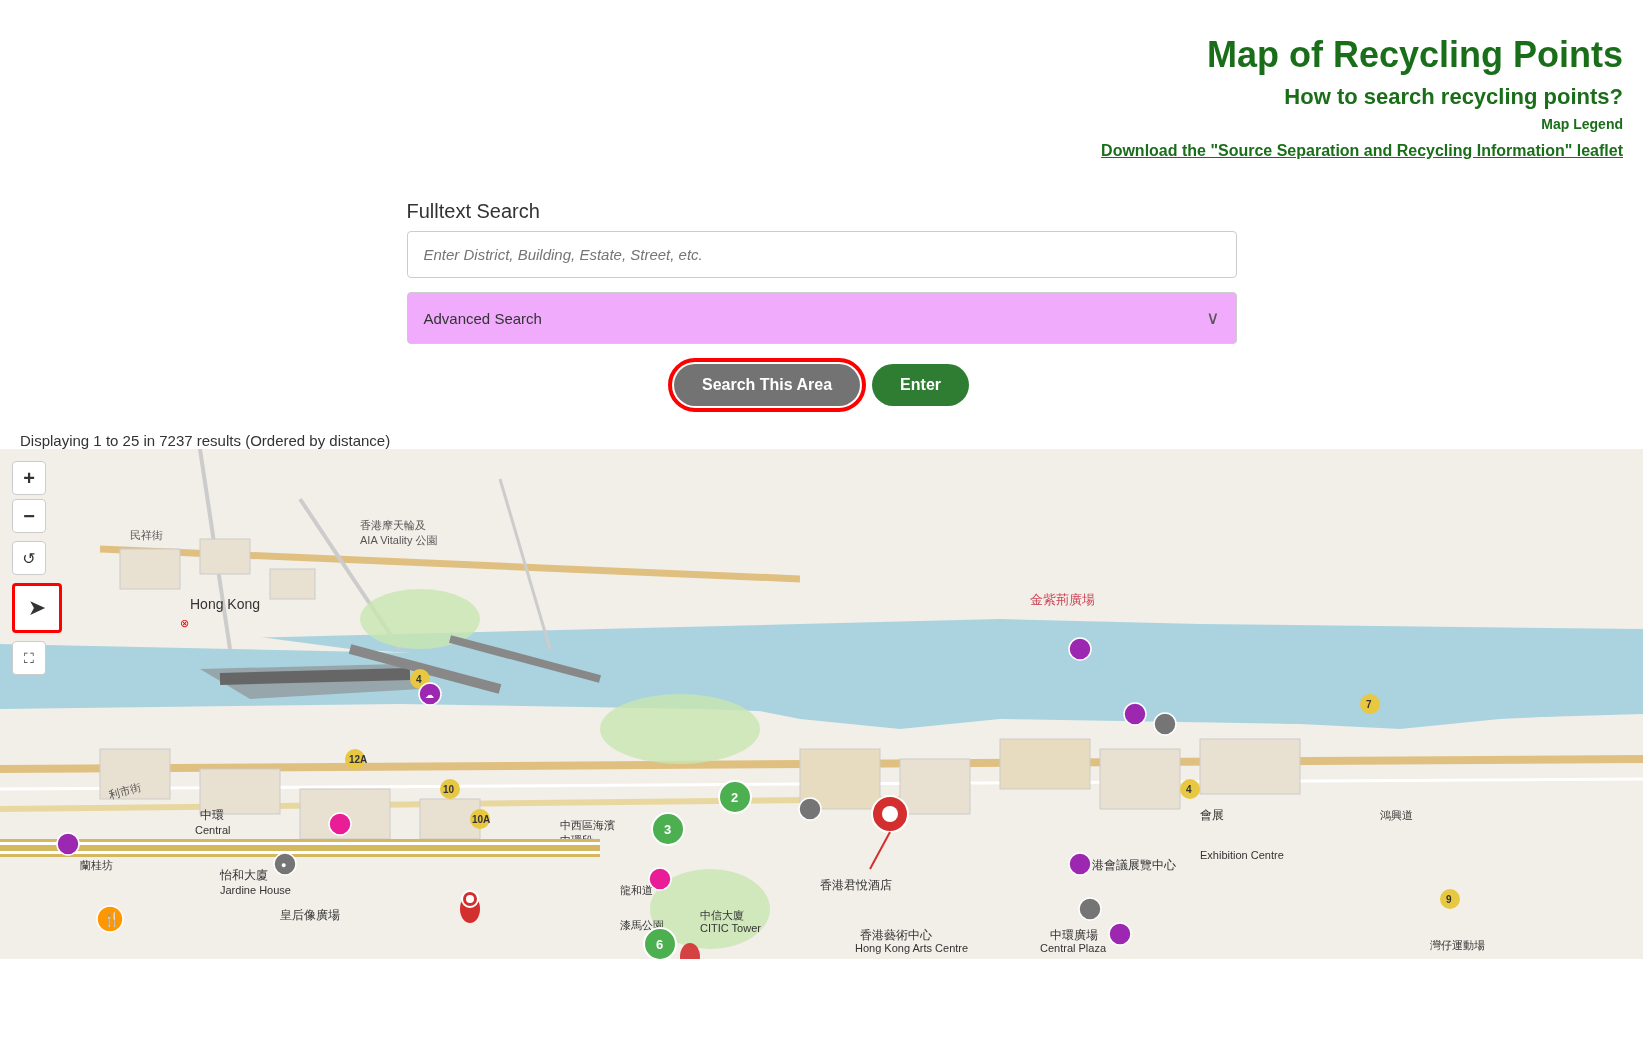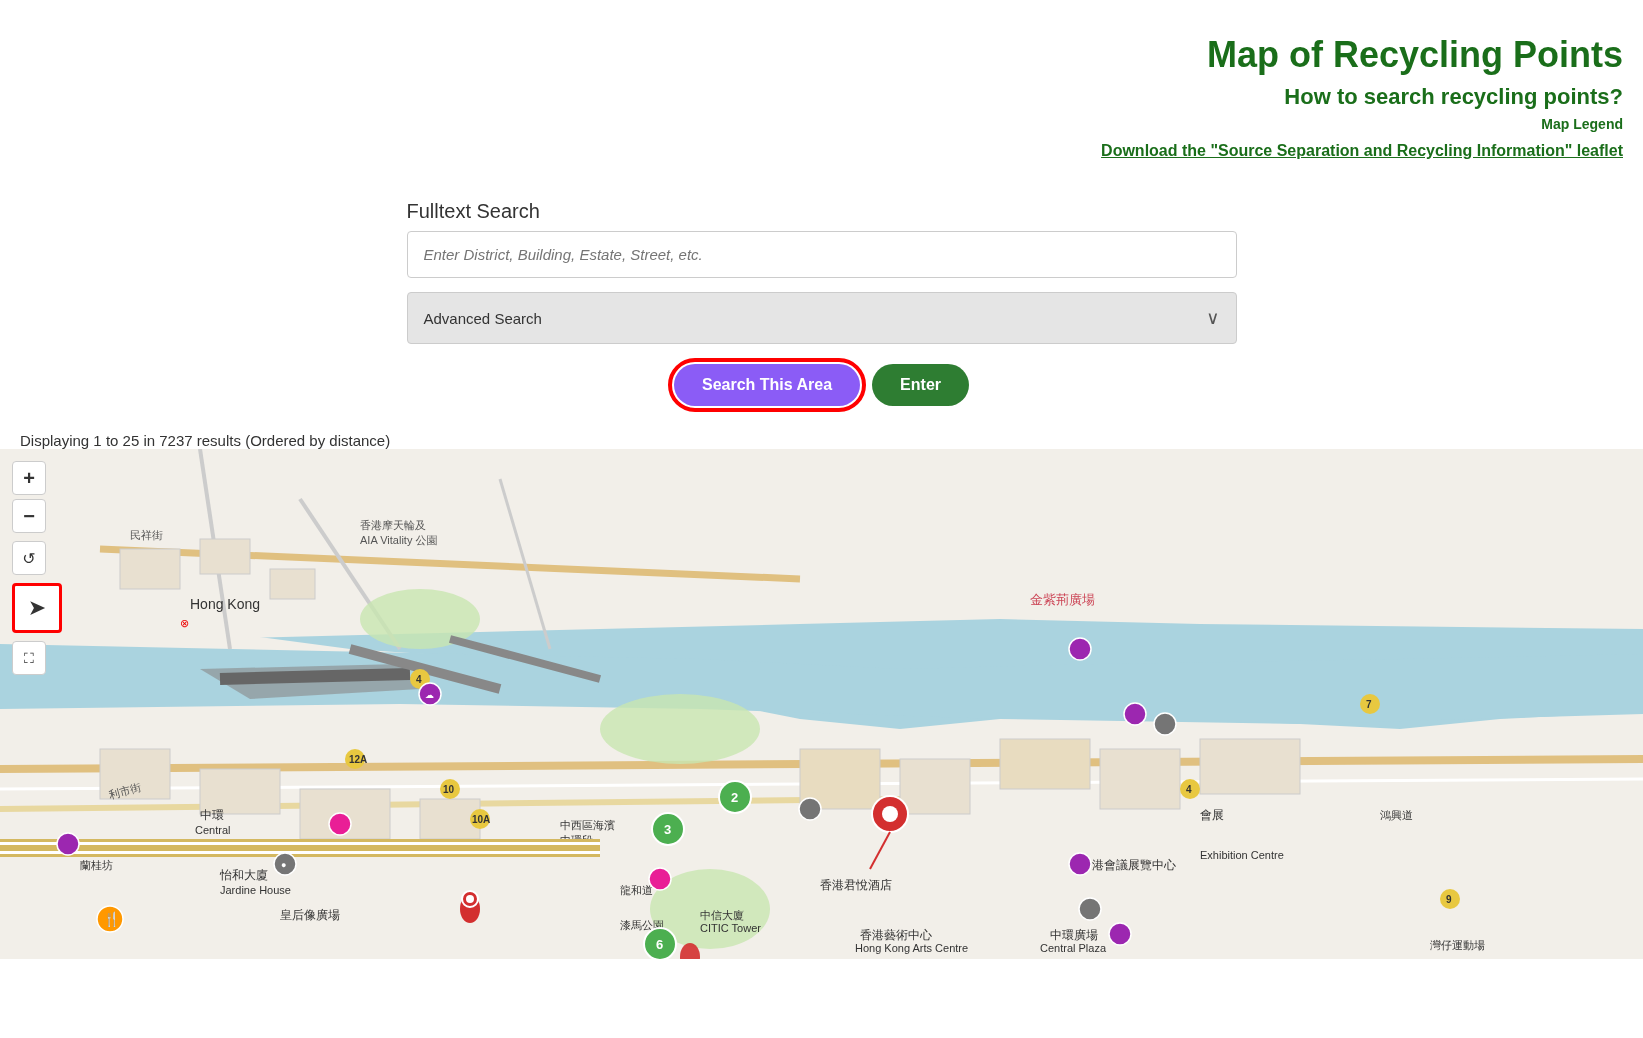--- a/index.html
+++ b/index.html
@@ -68,21 +68,21 @@
       margin-bottom: 14px;
       font-style: italic;
     }
 
     .advanced-search-bar {
       width: 100%;
       padding: 14px 16px;
       font-size: 15px;
       border: 1px solid #ccc;
       border-radius: 4px;
-      background: #e5e5e5;
+      background: #f0abfc;
       cursor: pointer;
       display: flex;
       justify-content: space-between;
       align-items: center;
       color: #333;
       margin-bottom: 20px;
     }
 
     .chevron-icon {
       font-size: 18px;
@@ -90,21 +90,21 @@
     }
 
     .button-row {
       display: flex;
       gap: 12px;
       justify-content: center;
       margin-bottom: 14px;
     }
 
     .search-this-area-btn {
-      background: #8b5cf6;
+      background: #737373;
       color: #fff;
       border: none;
       border-radius: 25px;
       padding: 12px 28px;
       font-size: 16px;
       font-weight: bold;
       cursor: pointer;
       outline: 4px solid red;
       outline-offset: 2px;
     }

